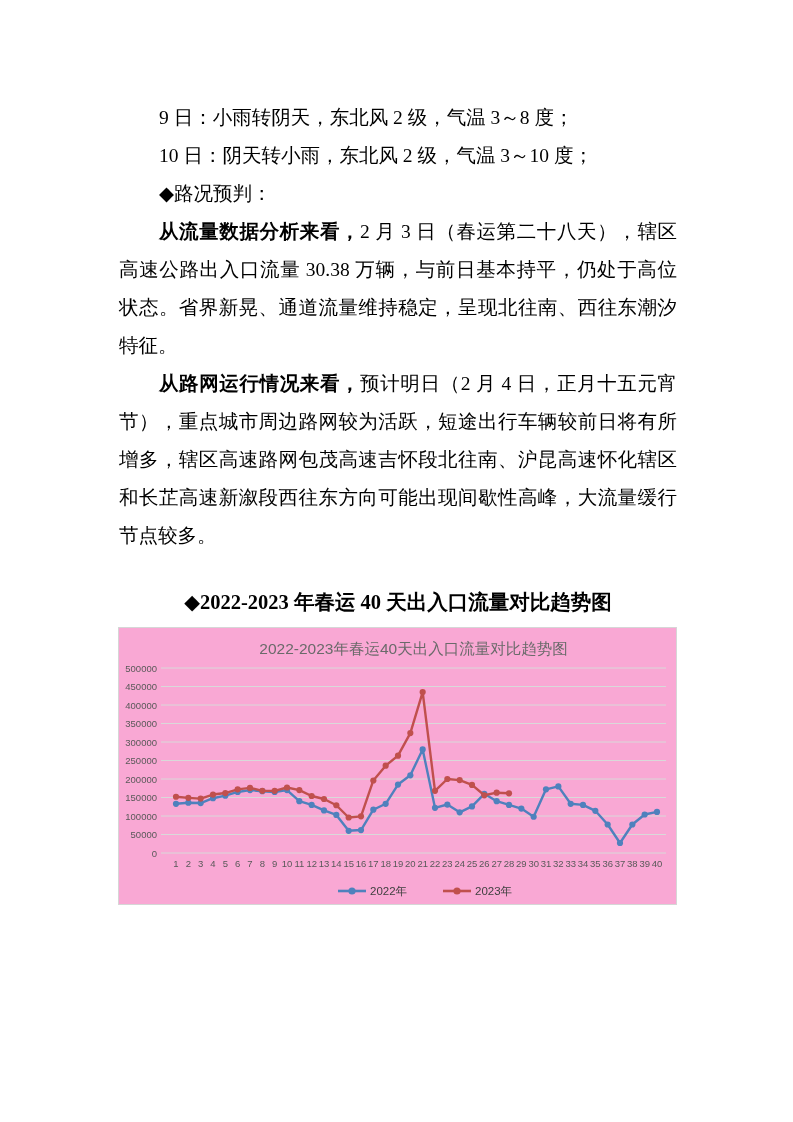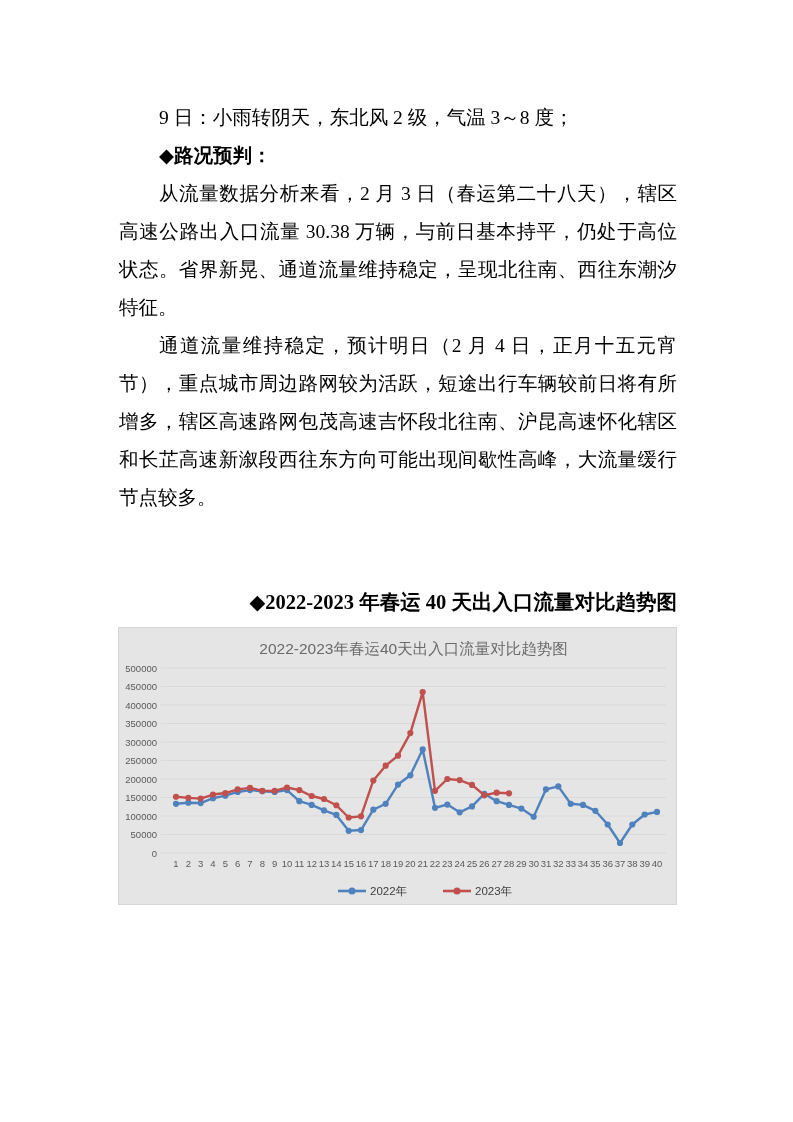--- a/index.html
+++ b/index.html
@@ -15,54 +15,55 @@
   .text-block {
     position: absolute;
     left: 119px;
     top: 99px;
     width: 558px;
     font-size: 19.5px;
     line-height: 38px;
     text-align: justify;
   }
   .text-block p { margin: 0; text-indent: 40px; }
-  .lead { font-weight: normal; }
-  .section-heading { font-weight: bold; }
+  .lead { font-weight: bold; }
+  .section-heading { font-weight: normal; }
   .chart-heading {
     position: absolute;
     left: 119px;
     top: 588px;
     width: 558px;
-    text-align: right;
+    text-align: center;
     font-size: 20.5px;
     font-weight: bold;
     white-space: nowrap;
   }
   .chart-box {
     position: absolute;
     left: 118px;
     top: 627px;
     width: 559px;
     height: 278px;
-    background: #e5e5e5;
+    background: #f9a8d4;
     border: 1px solid #d6d6d6;
     box-sizing: border-box;
   }
   svg text { font-family: "Liberation Sans", "DejaVu Sans", sans-serif; }
 </style>
 </head>
 <body>
 
 <div class="page">
 
   <div class="text-block">
     <p><span>9 日：小雨转阴天，东北风 2 级，气温 3～8 度；</span></p>
+    <p><span>10 日：阴天转小雨，东北风 2 级，气温 3～10 度；</span></p>
     <p><span class="section-heading">◆路况预判：</span></p>
     <p><span class="lead">从流量数据分析来看，</span><span>2 月 3 日（春运第二十八天），辖区高速公路出入口流量 30.38 万辆，与前日基本持平，仍处于高位状态。省界新晃、通道流量维持稳定，呈现北往南、西往东潮汐特征。</span></p>
-    <p><span class="lead">通道流量维持稳定，</span><span>预计明日（2 月 4 日，正月十五元宵节），重点城市周边路网较为活跃，短途出行车辆较前日将有所增多，辖区高速路网包茂高速吉怀段北往南、沪昆高速怀化辖区和长芷高速新溆段西往东方向可能出现间歇性高峰，大流量缓行节点较多。</span></p>
+    <p><span class="lead">从路网运行情况来看，</span><span>预计明日（2 月 4 日，正月十五元宵节），重点城市周边路网较为活跃，短途出行车辆较前日将有所增多，辖区高速路网包茂高速吉怀段北往南、沪昆高速怀化辖区和长芷高速新溆段西往东方向可能出现间歇性高峰，大流量缓行节点较多。</span></p>
   </div>
 
   <div class="chart-heading">◆2022-2023 年春运 40 天出入口流量对比趋势图</div>
 
   <div class="chart-box" id="chart-box"><svg width="557" height="276" viewBox="0 0 557 276">
         <text x="294.5" y="26" text-anchor="middle" font-size="15.5" fill="#6a6a6a">2022-2023年春运40天出入口流量对比趋势图</text>
         <g>
           <line x1="42" y1="225" x2="547" y2="225" stroke="#d9d9d9" stroke-width="1"></line>
           <line x1="42" y1="206.5" x2="547" y2="206.5" stroke="#d9d9d9" stroke-width="1"></line>
           <line x1="42" y1="188" x2="547" y2="188" stroke="#d9d9d9" stroke-width="1"></line>

